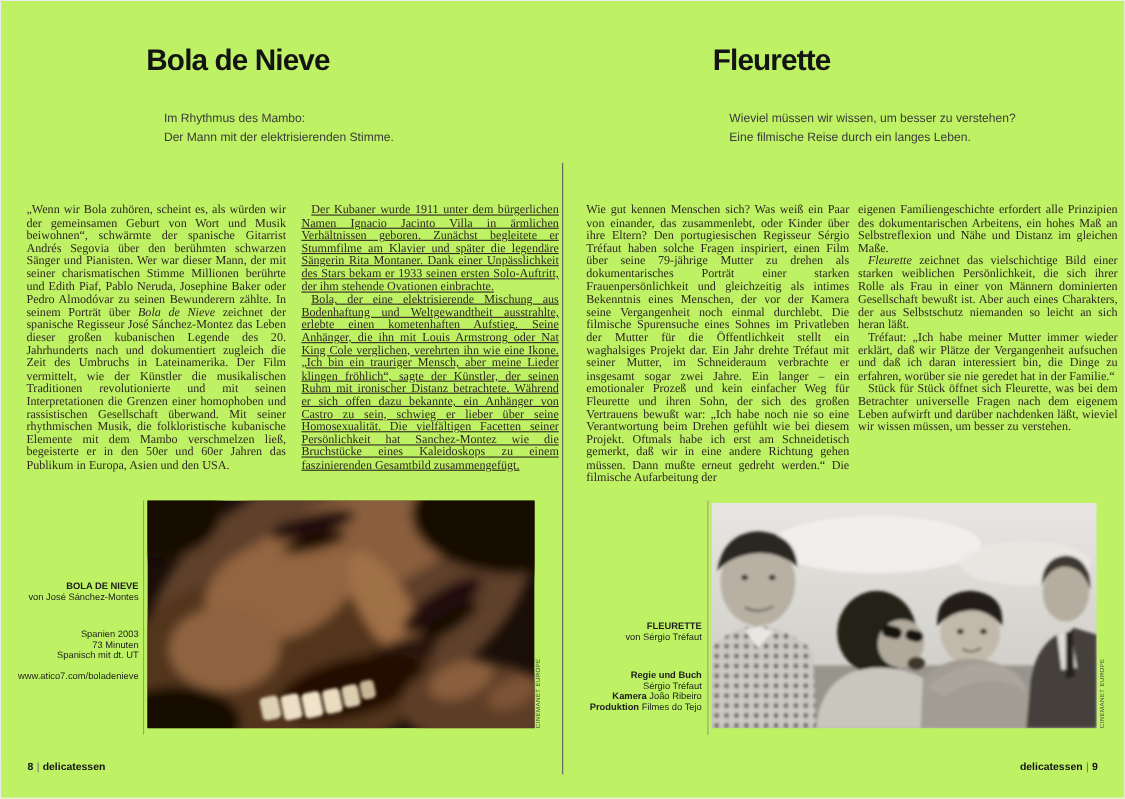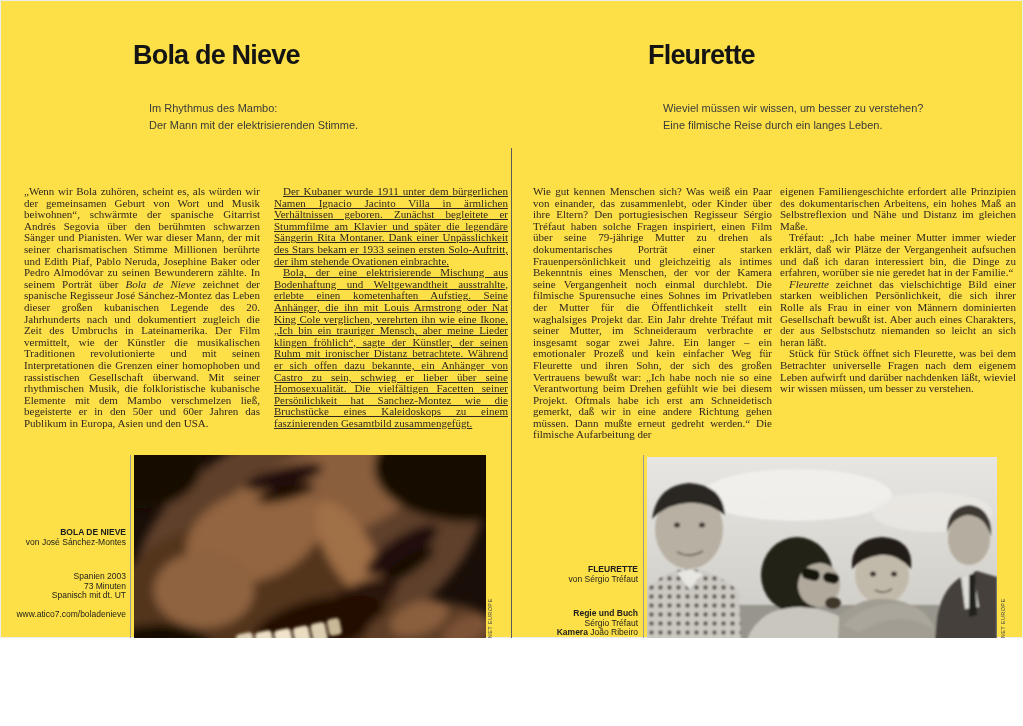--- a/index.html
+++ b/index.html
@@ -1,16 +1,16 @@
 <!DOCTYPE html>
 <html lang="de"><head>
 <meta charset="utf-8">
 <style>
   html,body{margin:0;padding:0;background:#ffffff;}
-  .spread{position:relative;width:1023px;height:638px;background:#fde047;overflow:hidden;
+  .spread{position:relative;width:1023px;height:726px;background:#bef264;overflow:hidden;
           font-family:"Liberation Sans",sans-serif;box-shadow:inset 0 0 0 1px #ececec;}
   
   .page-title{position:absolute;margin:0;font-size:27px;font-weight:700;letter-spacing:-0.8px;
               color:#141414;font-family:"Liberation Sans",sans-serif;}
   .page-subtitle{position:absolute;margin:15px;font-size:11px;line-height:17px;color:#3a3a3a;}
   
   .col{position:absolute;top:186px;font-family:"Liberation Serif",serif;font-size:11px;
        line-height:11.6px;color:#2f2720;text-align:justify;hyphens:auto;}
   .col p{margin:0;}
   .col p.indent{text-indent:9px;}
@@ -112,22 +112,22 @@
 
   <section>
     <h1 class="page-title" style="left:648px;top:40px;">Fleurette</h1>
     <p class="page-subtitle" style="left:648px;top:85px;">Wieviel müssen wir wissen, um besser zu verstehen?<br>Eine filmische Reise durch ein langes Leben.</p>
 
     <div class="col" style="left:533px;width:239px;">
         <p class=""><span>Wie gut kennen Menschen sich? Was weiß ein Paar von einander, das zusammenlebt, oder Kinder über ihre Eltern? Den portugiesischen Regisseur Sérgio Tréfaut haben solche Fragen inspiriert, einen Film über seine 79-jährige Mutter zu drehen als dokumentarisches Porträt einer starken Frauenpersönlichkeit und gleichzeitig als intimes Bekenntnis eines Menschen, der vor der Kamera seine Vergangenheit noch einmal durchlebt. Die filmische Spurensuche eines Sohnes im Privatleben der Mutter für die Öffentlichkeit stellt ein waghalsiges Projekt dar. Ein Jahr drehte Tréfaut mit seiner Mutter, im Schneideraum verbrachte er insgesamt sogar zwei Jahre. Ein langer – ein emotionaler Prozeß und kein einfacher Weg für Fleurette und ihren Sohn, der sich des großen Vertrauens bewußt war: „Ich habe noch nie so eine Verantwortung beim Drehen gefühlt wie bei diesem Projekt. Oftmals habe ich erst am Schneidetisch gemerkt, daß wir in eine andere Richtung gehen müssen. Dann mußte erneut gedreht werden.“ Die filmische Aufarbeitung der</span></p>
       </div>
     <div class="col" style="left:780px;width:236px;">
         <p class=""><span>eigenen Familiengeschichte erfordert alle Prinzipien des dokumentarischen Arbeitens, ein hohes Maß an Selbstreflexion und Nähe und Distanz im gleichen Maße.</span></p>
+        <p class="indent"><span class="it">Fleurette</span><span> zeichnet das vielschichtige Bild einer starken weiblichen Persönlichkeit, die sich ihrer Rolle als Frau in einer von Männern dominierten Gesellschaft bewußt ist. Aber auch eines Charakters, der aus Selbstschutz niemanden so leicht an sich heran läßt.</span></p>
         <p class="indent"><span>Tréfaut: „Ich habe meiner Mutter immer wieder erklärt, daß wir Plätze der Vergangenheit aufsuchen und daß ich daran interessiert bin, die Dinge zu erfahren, worüber sie nie geredet hat in der Familie.“</span></p>
-        <p class="indent"><span class="it">Fleurette</span><span> zeichnet das vielschichtige Bild einer starken weiblichen Persönlichkeit, die sich ihrer Rolle als Frau in einer von Männern dominierten Gesellschaft bewußt ist. Aber auch eines Charakters, der aus Selbstschutz niemanden so leicht an sich heran läßt.</span></p>
         <p class="indent"><span>Stück für Stück öffnet sich Fleurette, was bei dem Betrachter universelle Fragen nach dem eigenem Leben aufwirft und darüber nachdenken läßt, wieviel wir wissen müssen, um besser zu verstehen.</span></p>
       </div>
 
     <aside class="credits" style="left:430px;top:565px;width:208px;">
       <div class="film-title">FLEURETTE</div>
       <div>von Sérgio Tréfaut</div>
       <div class="grp">
           <div><b>Regie und Buch</b></div>
           <div>Sérgio Tréfaut</div>
           <div><b>Kamera </b>João Ribeiro</div>

